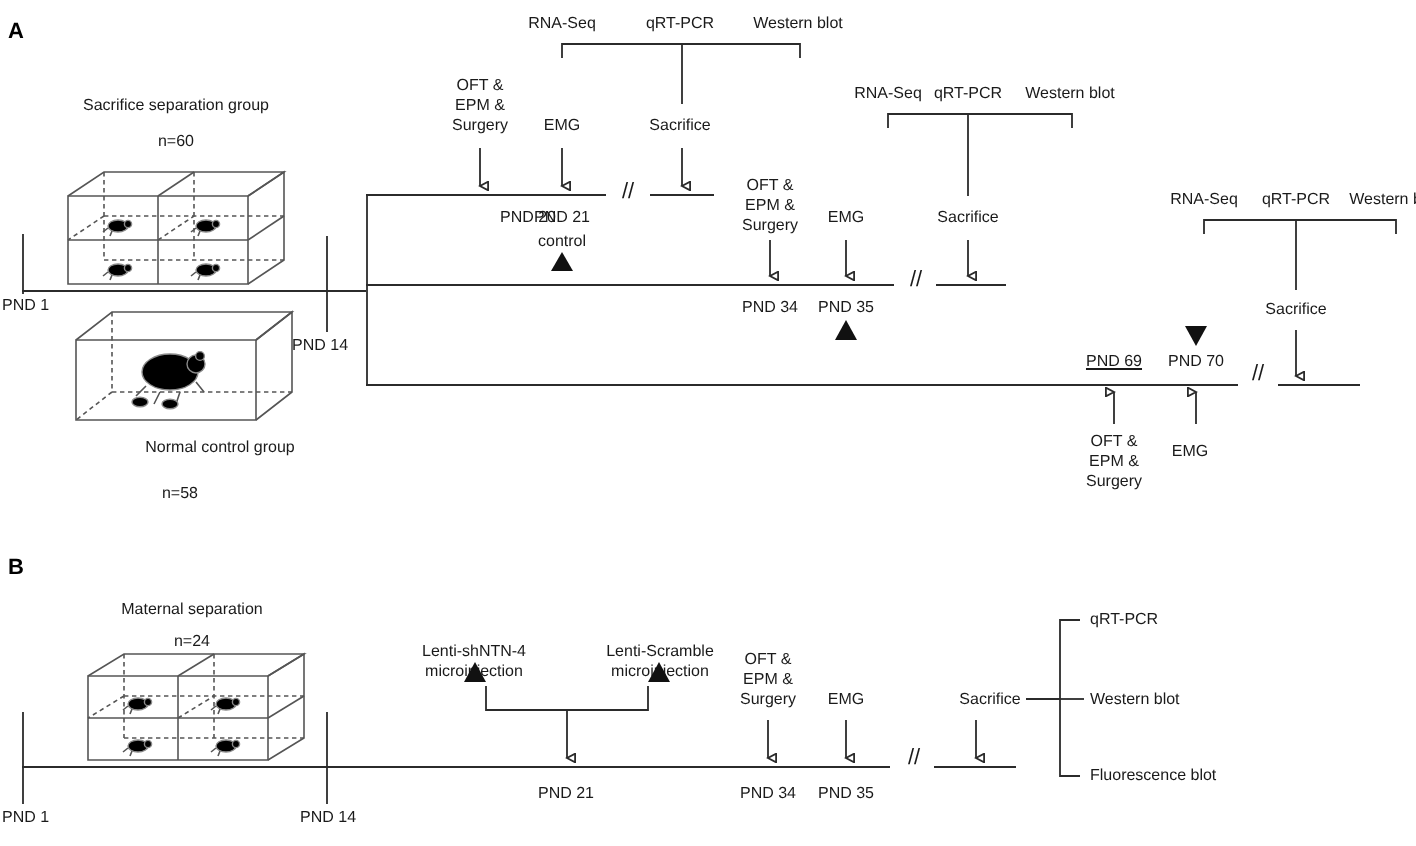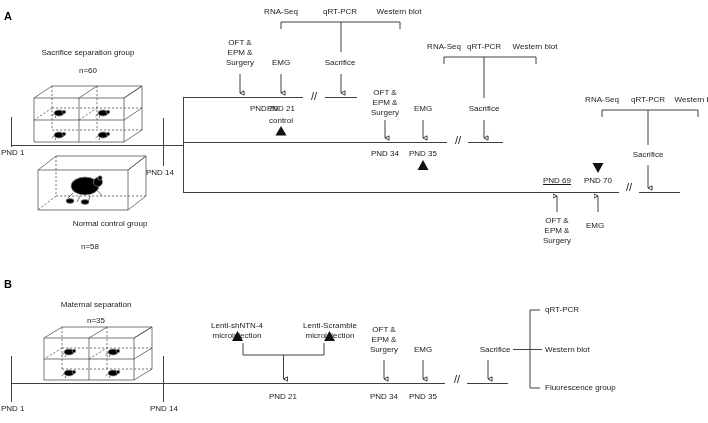--- a/index.html
+++ b/index.html
@@ -153,21 +153,21 @@
   <div class="lbl ctr" style="left:602px; top:95px;">RNA-Seq</div>
   <div class="lbl ctr" style="left:648px; top:95px;">qRT-PCR</div>
   <div class="lbl ctr" style="left:697px; top:95px;">Western blot</div>
   <div class="lbl ctr" style="left:557px; top:176px;text-decoration:underline;">PND 69</div>
   <div class="lbl ctr" style="left:598px; top:176px;">PND 70</div>
   <div class="lbl ctr" style="left:629px; top:183px; font-size:11px;">//</div>
 
   <div class="panel-letter" style="left:4px; top:278px;">B</div>
 
   <div class="lbl ctr" style="left:96px; top:300px;">Maternal separation</div>
-  <div class="lbl ctr" style="left:96px; top:316px;">n=35</div>
+  <div class="lbl ctr" style="left:96px; top:316px;">n=24</div>
 
   <svg class="cage-svg" style="left:38px; top:322px;" width="118" height="64" viewBox="0 0 118 64">
     <polygon points="6,16 96,16 96,58 6,58"></polygon>
     <polyline points="6,16 24,5 114,5 96,16"></polyline>
     <polyline points="96,16 114,5 114,47 96,58"></polyline>
     <line class="dash" x1="24" y1="5" x2="24" y2="47"></line>
     <line class="dash" x1="24" y1="47" x2="114" y2="47"></line>
     <line x1="6" y1="37" x2="96" y2="37"></line>
     <polyline points="96,37 114,26"></polyline>
     <line class="dash" x1="24" y1="26" x2="114" y2="26"></line>
@@ -205,21 +205,21 @@
   <div class="lbl ctr" style="left:384px; top:335px;">EPM &amp;</div>
   <div class="lbl ctr" style="left:384px; top:345px;">Surgery</div>
   <div class="lbl ctr" style="left:423px; top:345px;">EMG</div>
   <div class="lbl ctr" style="left:384px; top:392px;">PND 34</div>
   <div class="lbl ctr" style="left:423px; top:392px;">PND 35</div>
   <div class="lbl ctr" style="left:457px; top:375px; font-size:11px;">//</div>
 
   <div class="lbl ctr" style="left:495px; top:345px;">Sacrifice</div>
   <div class="lbl" style="left:545px; top:305px;">qRT-PCR</div>
   <div class="lbl" style="left:545px; top:345px;">Western blot</div>
-  <div class="lbl" style="left:545px; top:383px;">Fluorescence group</div>
+  <div class="lbl" style="left:545px; top:383px;">Fluorescence blot</div>
 
   <svg class="overlay" viewBox="0 0 708 423">
     <defs>
       <marker id="arrDown" markerWidth="6" markerHeight="6" refX="3" refY="5" orient="auto">
         <path d="M0.6,0.5 L3,5 L5.4,0.5 Z" fill="#2b2b2b" stroke="none"></path>
       </marker>
       <marker id="arrUp" markerWidth="6" markerHeight="6" refX="3" refY="5" orient="auto">
         <path d="M0.6,0.5 L3,5 L5.4,0.5 Z" fill="#2b2b2b" stroke="none"></path>
       </marker>
     </defs>

